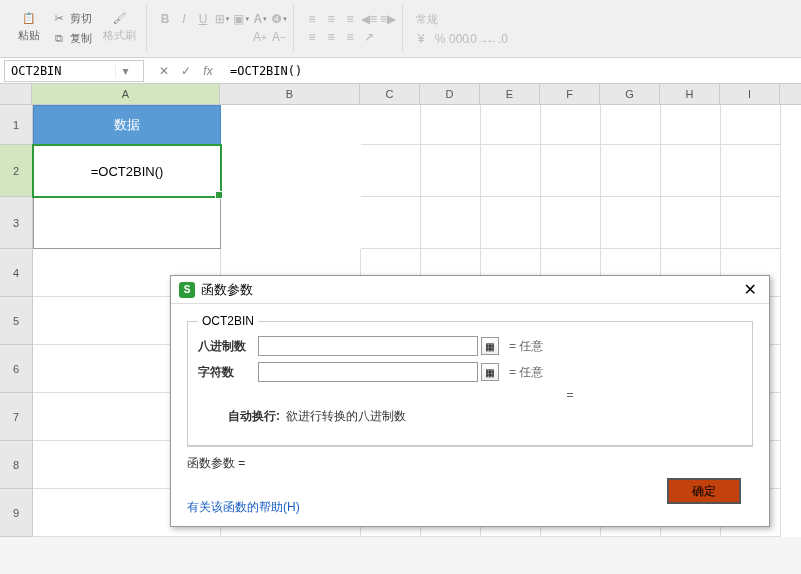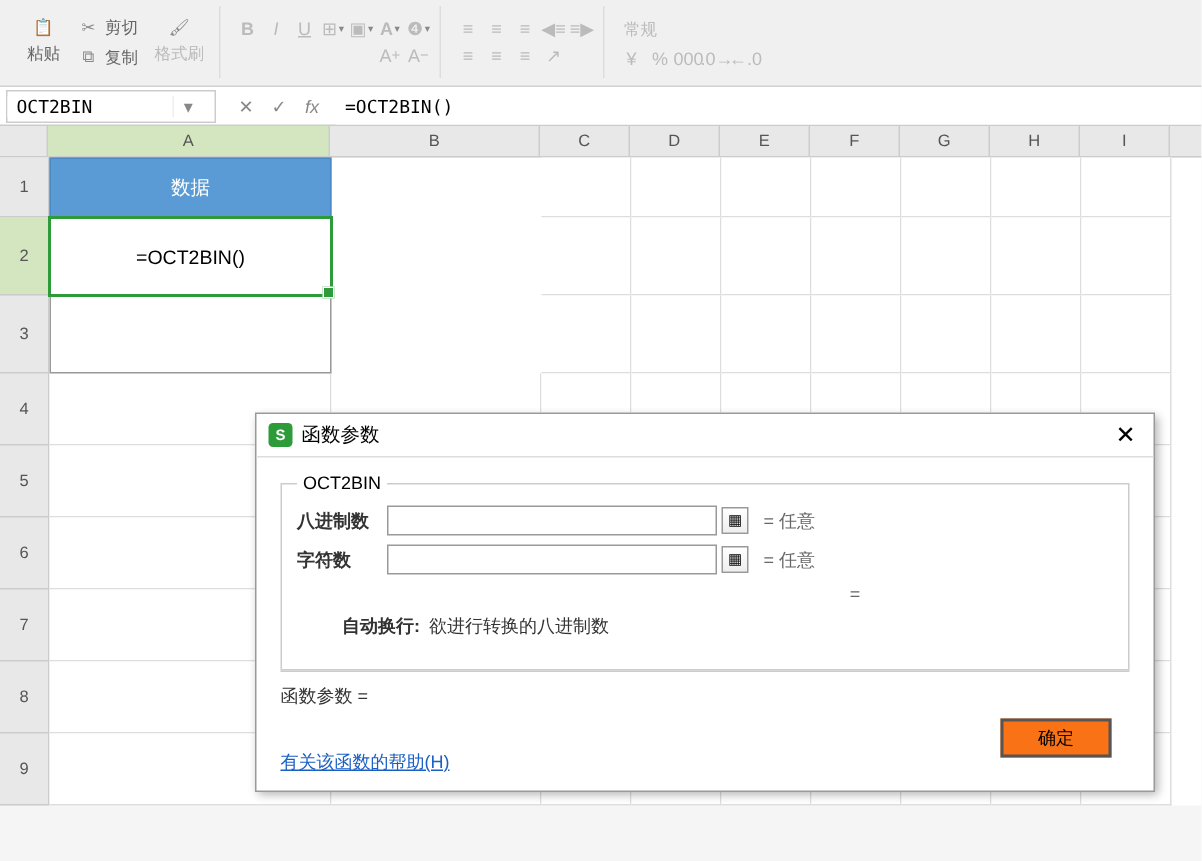--- a/index.html
+++ b/index.html
@@ -50,23 +50,23 @@
 .dialog-body { padding: 10px 16px; font-size: 12px; }
 .arg-row { display: flex; align-items: center; margin-bottom: 6px; }
 .arg-label { width: 60px; text-align: left; padding-right: 8px; color: #333; font-weight: bold; }
 .arg-input { width: 220px; height: 20px; border: 1px solid #999; padding: 0 4px; font-size: 12px; }
 .arg-picker { width: 18px; height: 18px; border: 1px solid #999; margin-left: 3px; cursor: pointer; display: flex; align-items: center; justify-content: center; font-size: 10px; background: linear-gradient(#fff,#eee); }
 .arg-result { margin-left: 10px; color: #666; }
 .fn-desc { margin: 20px 0 8px; color: #333; }
 .fn-arg-desc { padding-left: 30px; color: #333; margin-bottom: 10px; }
 .fn-arg-desc b { margin-right: 6px; }
 .fn-result { border-top: 1px solid #ccc; padding-top: 8px; color: #333; }
-.help-link { color: #1a5fc4; text-decoration: underline; cursor: pointer; display: inline-block; margin-top: 10px; }
+.help-link { color: #1a5fc4; cursor: pointer; display: inline-block; margin-top: 10px; }
 .dialog-buttons { display: flex; justify-content: flex-end; gap: 8px; padding: 6px 12px 12px; }
-.dlg-btn { width: 74px; height: 26px; border: 1px solid #999; background: #f97316; cursor: pointer; font-size: 12px; }
+.dlg-btn { width: 74px; height: 26px; border: 1px solid #999; background: #c2410c; cursor: pointer; font-size: 12px; }
 .dlg-btn.primary { border: 2px solid #555; }
 .eq-center { text-align: center; color: #666; margin: 6px 0 6px 200px; }
 fieldset { border: 1px solid #ccc; padding: 8px 10px 10px; }
 legend { padding: 0 4px; font-size: 12px; }
 </style>
 </head>
 <body>
 
 <div class="ribbon">
   <div class="ribbon-group">

